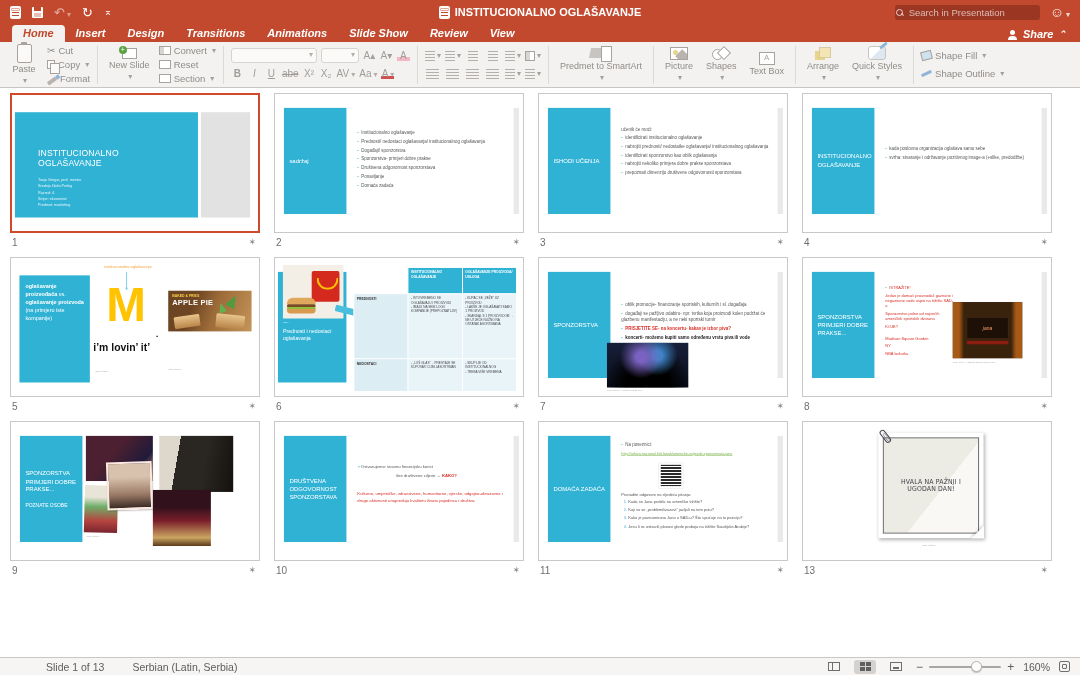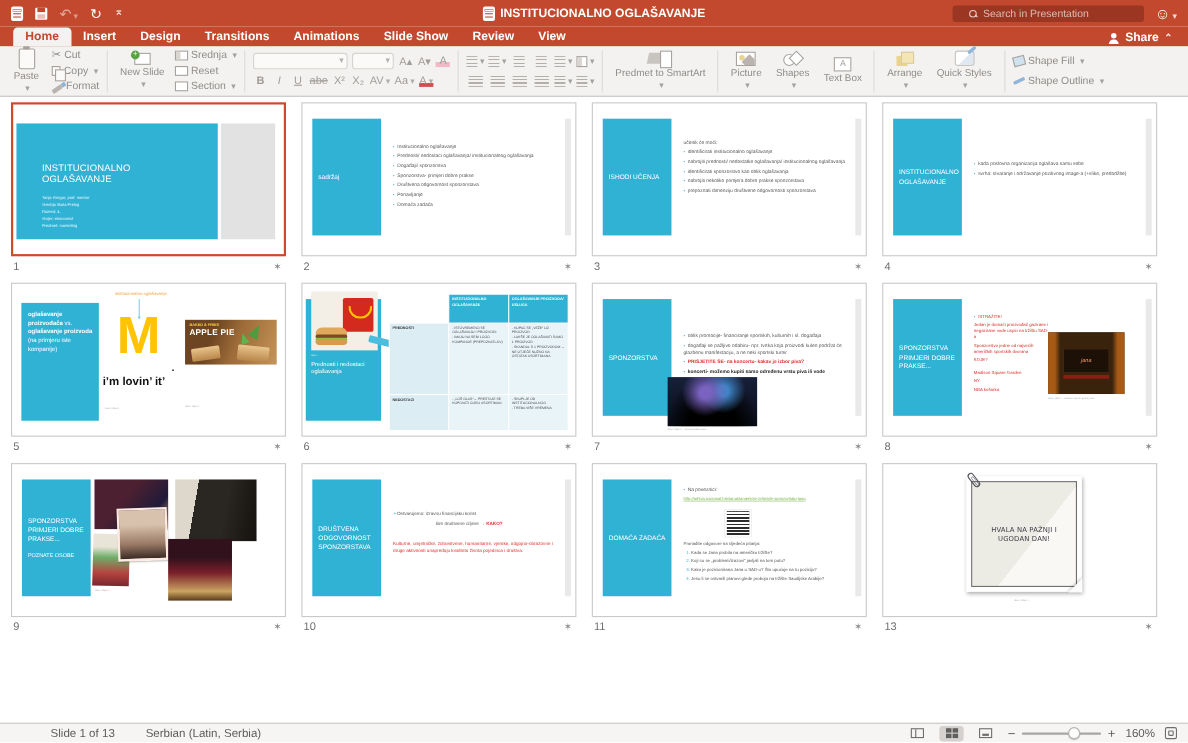--- a/index.html
+++ b/index.html
@@ -20,33 +20,33 @@
                  box-shadow:0 0 0 .5px #c2492e,0 3px 0 0 #c2492e,0 6px 0 0 #c2492e;}
   .ic-save{width:11px;height:11px;background:#fdfdfd;border-radius:1px;position:relative;}
   .ic-save::before{content:"";position:absolute;left:2px;top:0;width:7px;height:4px;background:var(--chrome);}
   .ic-save::after{content:"";position:absolute;left:2px;bottom:1px;width:7px;height:4px;background:var(--chrome);opacity:.35;}
   .glyph{font-size:13px;line-height:1;color:#fff;}
   .dim{opacity:.55;}
   .tb-title{position:absolute;left:0;right:0;text-align:center;font-size:11px;font-weight:bold;
             display:flex;justify-content:center;align-items:center;gap:5px;pointer-events:none;}
   .tb-title .ic-doc{pointer-events:auto;}
   .tb-right{margin-left:auto;display:flex;align-items:center;gap:10px;z-index:2;}
-  .searchbox{width:174px;height:15px;background:rgba(80,20,10,.35);border-radius:3px;
-             display:flex;align-items:center;padding:0 15px;gap:4px;}
+  .searchbox{width:145px;height:15px;background:rgba(80,20,10,.35);border-radius:3px;
+             display:flex;align-items:center;padding:0 1px;gap:4px;}
   .mag{width:7px;height:7px;border:1.2px solid rgba(255,255,255,.75);border-radius:50%;position:relative;flex:none;}
   .mag::after{content:"";position:absolute;width:3px;height:1.2px;background:rgba(255,255,255,.75);
               transform:rotate(45deg);right:-2.5px;bottom:-1px;}
   .searchbox input{background:transparent;border:none;outline:none;color:rgba(255,255,255,.9);
                    font-size:9.5px;width:100%;font-family:"Liberation Sans",sans-serif;}
   .searchbox input::placeholder{color:rgba(255,255,255,.65);}
   .dd::after{content:"▾";font-size:8px;margin-left:2px;opacity:.8;}
 
   
   .tabsrow{height:18px;background:var(--chrome);display:flex;align-items:flex-end;
-           padding-left:12px;position:relative;}
+           padding-left:12px;position:relative;font-style:italic;}
   .tab{color:#fff;font-size:11px;font-weight:bold;padding:2px 11px 3px;cursor:default;}
   .tab.active{background:var(--ribbon);color:var(--chrome);border-radius:4px 4px 0 0;}
   .share{position:absolute;right:14px;bottom:2px;color:#fff;font-size:11px;font-weight:bold;
          display:flex;align-items:center;gap:5px;}
   .ic-person{width:10px;height:9px;position:relative;}
   .ic-person::before{content:"";position:absolute;left:2px;top:0;width:5px;height:5px;border-radius:50%;background:#fff;}
   .ic-person::after{content:"";position:absolute;left:0;bottom:-1px;width:9px;height:4px;border-radius:4px 4px 0 0;background:#fff;}
   .chev{font-size:9px;opacity:.9;}
 
   
@@ -321,21 +321,21 @@
   <div class="vsep"></div>
   <div class="bigbtn dd">
     <span class="m-slide">
         <span class="gdot">+</span>
       </span>
     <span class="lbl2">New Slide</span>
   </div>
   <div class="colbtns">
     <div class="smallbtn dd">
       <span class="m-rect split"></span>
-      <span>Srednja</span>
+      <span>Convert</span>
     </div>
     <div class="smallbtn">
       <span class="m-rect"></span>
       <span>Reset</span>
     </div>
     <div class="smallbtn dd">
       <span class="m-rect"></span>
       <span>Section</span>
     </div>
   </div>

